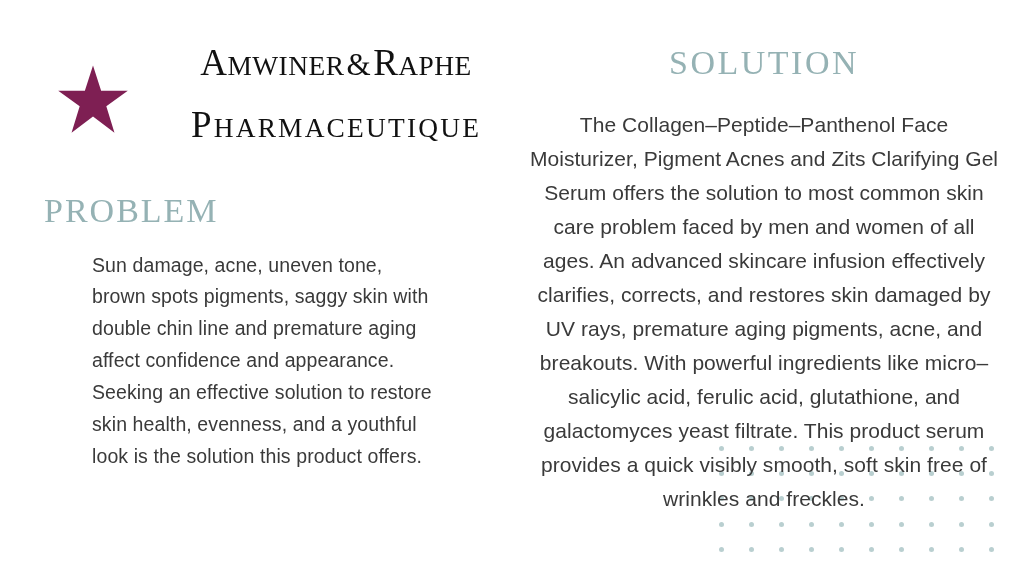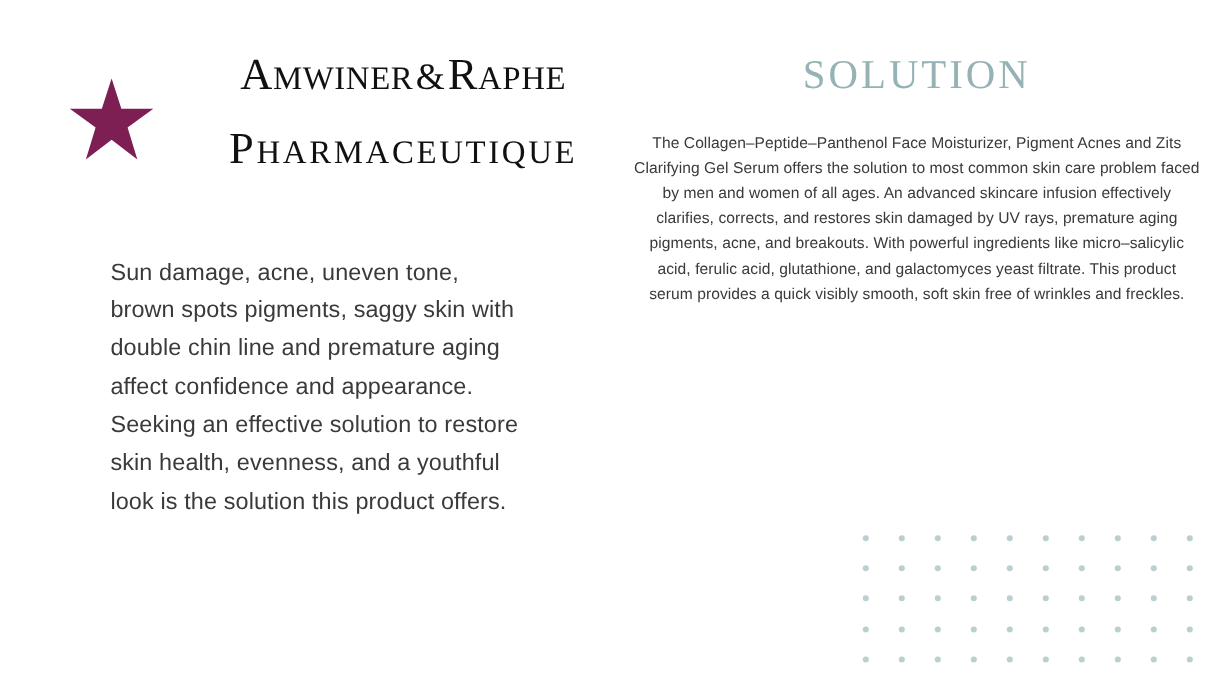--- a/index.html
+++ b/index.html
@@ -101,21 +101,21 @@
   .heading-solution {
     font-family: "Liberation Serif", serif;
     font-size: 34px;
     letter-spacing: 2.5px;
     color: #95b2b4;
     margin: 0 0 26px 0;
     font-weight: normal;
     text-align: center;
   }
   .body-right {
-    font-size: 13px;
+    font-size: 21px;
     line-height: 1.62;
     color: #3a3a3a;
     text-align: center;
     letter-spacing: 0.05px;
   }
 
   
   .dot-grid {
     position: absolute;
     right: 18px;
@@ -202,20 +202,21 @@
         <polygon points="50,2 61,36 97,36 68,57 79,93 50,71 21,93 32,57 3,36 39,36" fill="#7e1f53"></polygon>
       </svg>
     </div>
     <div class="logo-text">
       <div class="logo-line1"><span>A</span><span class="sc">MWINER</span><span class="amp">&amp;</span><span>R</span><span class="sc">APHE</span></div>
       <div class="logo-line2"><span>P</span><span class="sc">HARMACEUTIQUE</span></div>
     </div>
   </div>
 
   <div class="left-col">
+    <h2 class="heading-problem">PROBLEM</h2>
     <p class="body-left">Sun damage, acne, uneven tone, brown spots pigments, saggy skin with double chin line and premature aging affect confidence and appearance. Seeking an effective solution to restore skin health, evenness, and a youthful look is the solution this product offers.</p>
   </div>
 
   <div class="right-col">
     <h2 class="heading-solution">SOLUTION</h2>
     <p class="body-right">The Collagen–Peptide–Panthenol Face Moisturizer, Pigment Acnes and Zits Clarifying Gel Serum offers the solution to most common skin care problem faced by men and women of all ages. An advanced skincare infusion effectively clarifies, corrects, and restores skin damaged by UV rays, premature aging pigments, acne, and breakouts. With powerful ingredients like micro–salicylic acid, ferulic acid, glutathione, and galactomyces yeast filtrate. This product serum provides a quick visibly smooth, soft skin free of wrinkles and freckles.</p>
   </div>
 
 </div>
 

